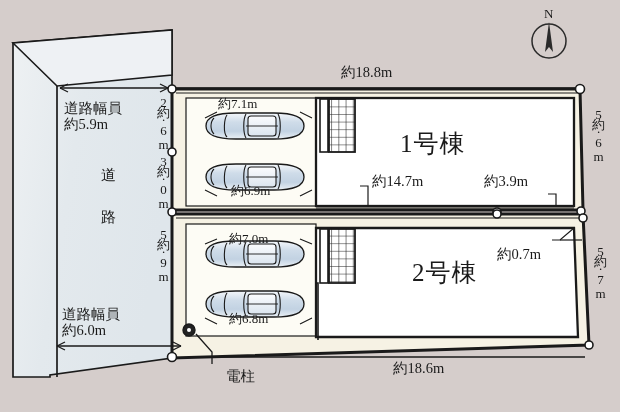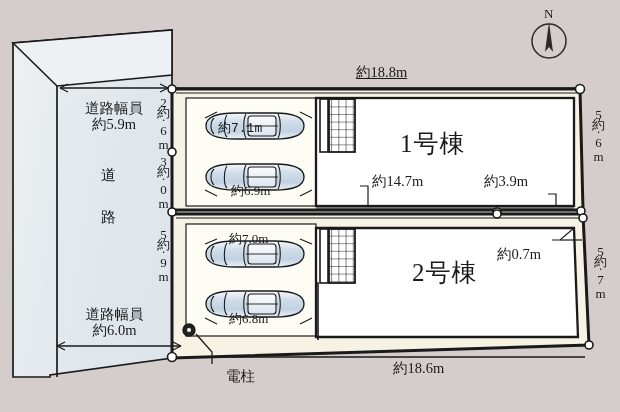--- a/index.html
+++ b/index.html
@@ -19,21 +19,21 @@
     pointer-events:none;
   }
   .vert{
     writing-mode:vertical-rl;
     text-orientation:upright;
     letter-spacing:-1px;
   }
   .dim{font-size:14.5px;}
   .dimS{font-size:13px;}
   .big{font-size:25px;letter-spacing:1px;}
-  .road-w{font-size:14.5px;text-align:center;line-height:1.12;}
+  .road-w{font-size:14.5px;text-align:left;line-height:1.12;}
   .roadword{font-size:15px;}
   .pole{font-size:14.5px;}
   .ncap{font-size:13px;}
 </style>
 </head>
 <body>
 
 <svg id="plan" viewBox="0 0 620 412">
   <defs>
     <linearGradient id="roadGrad" x1="0" y1="0" x2="1" y2="0.35">
@@ -196,33 +196,33 @@
   <span>約6.0m</span>
 </div>
 
 <div class="lbl roadword" style="left:101px;top:168px;">道</div>
 <div class="lbl roadword" style="left:101px;top:210px;">路</div>
 
 <div class="lbl vert dimS" style="left:157px;top:96px;">約2.6m</div>
 <div class="lbl vert dimS" style="left:157px;top:155px;">約3.0m</div>
 <div class="lbl vert dimS" style="left:157px;top:228px;">約5.9m</div>
 
-<div class="lbl dim" style="left:356px;top:65px;text-decoration:underline;">約18.8m</div>
+<div class="lbl dim" style="left:341px;top:65px;">約18.8m</div>
 <div class="lbl dim" style="left:350px;top:361px;margin-left:43px;">約18.6m</div>
 
 <div class="lbl vert dimS" style="left:592px;top:108px;">約5.6m</div>
 <div class="lbl vert dimS" style="left:594px;top:245px;">約5.7m</div>
 
 <div class="lbl big" style="left:400px;top:131px;">1号棟</div>
 <div class="lbl big" style="left:412px;top:260px;">2号棟</div>
 
 <div class="lbl dim" style="left:372px;top:174px;">約14.7m</div>
 <div class="lbl dim" style="left:484px;top:174px;">約3.9m</div>
 <div class="lbl dim" style="left:497px;top:247px;">約0.7m</div>
 
-<div class="lbl dimS" style="left:218px;top:122px;font-family:Liberation Mono, monospace;">約7.1m</div>
+<div class="lbl dimS" style="left:218px;top:97px;">約7.1m</div>
 <div class="lbl dimS" style="left:231px;top:184px;font-family:Liberation Serif, serif;">約6.9m</div>
 <div class="lbl dimS" style="left:229px;top:232px;">約7.0m</div>
 <div class="lbl dimS" style="left:229px;top:312px;">約6.8m</div>
 
 <div class="lbl pole" style="left:198px;top:369px;margin-left:28px;">電柱</div>
 
 <div class="lbl ncap" style="left:544px;top:7px;">N</div>
 
 </body></html>

